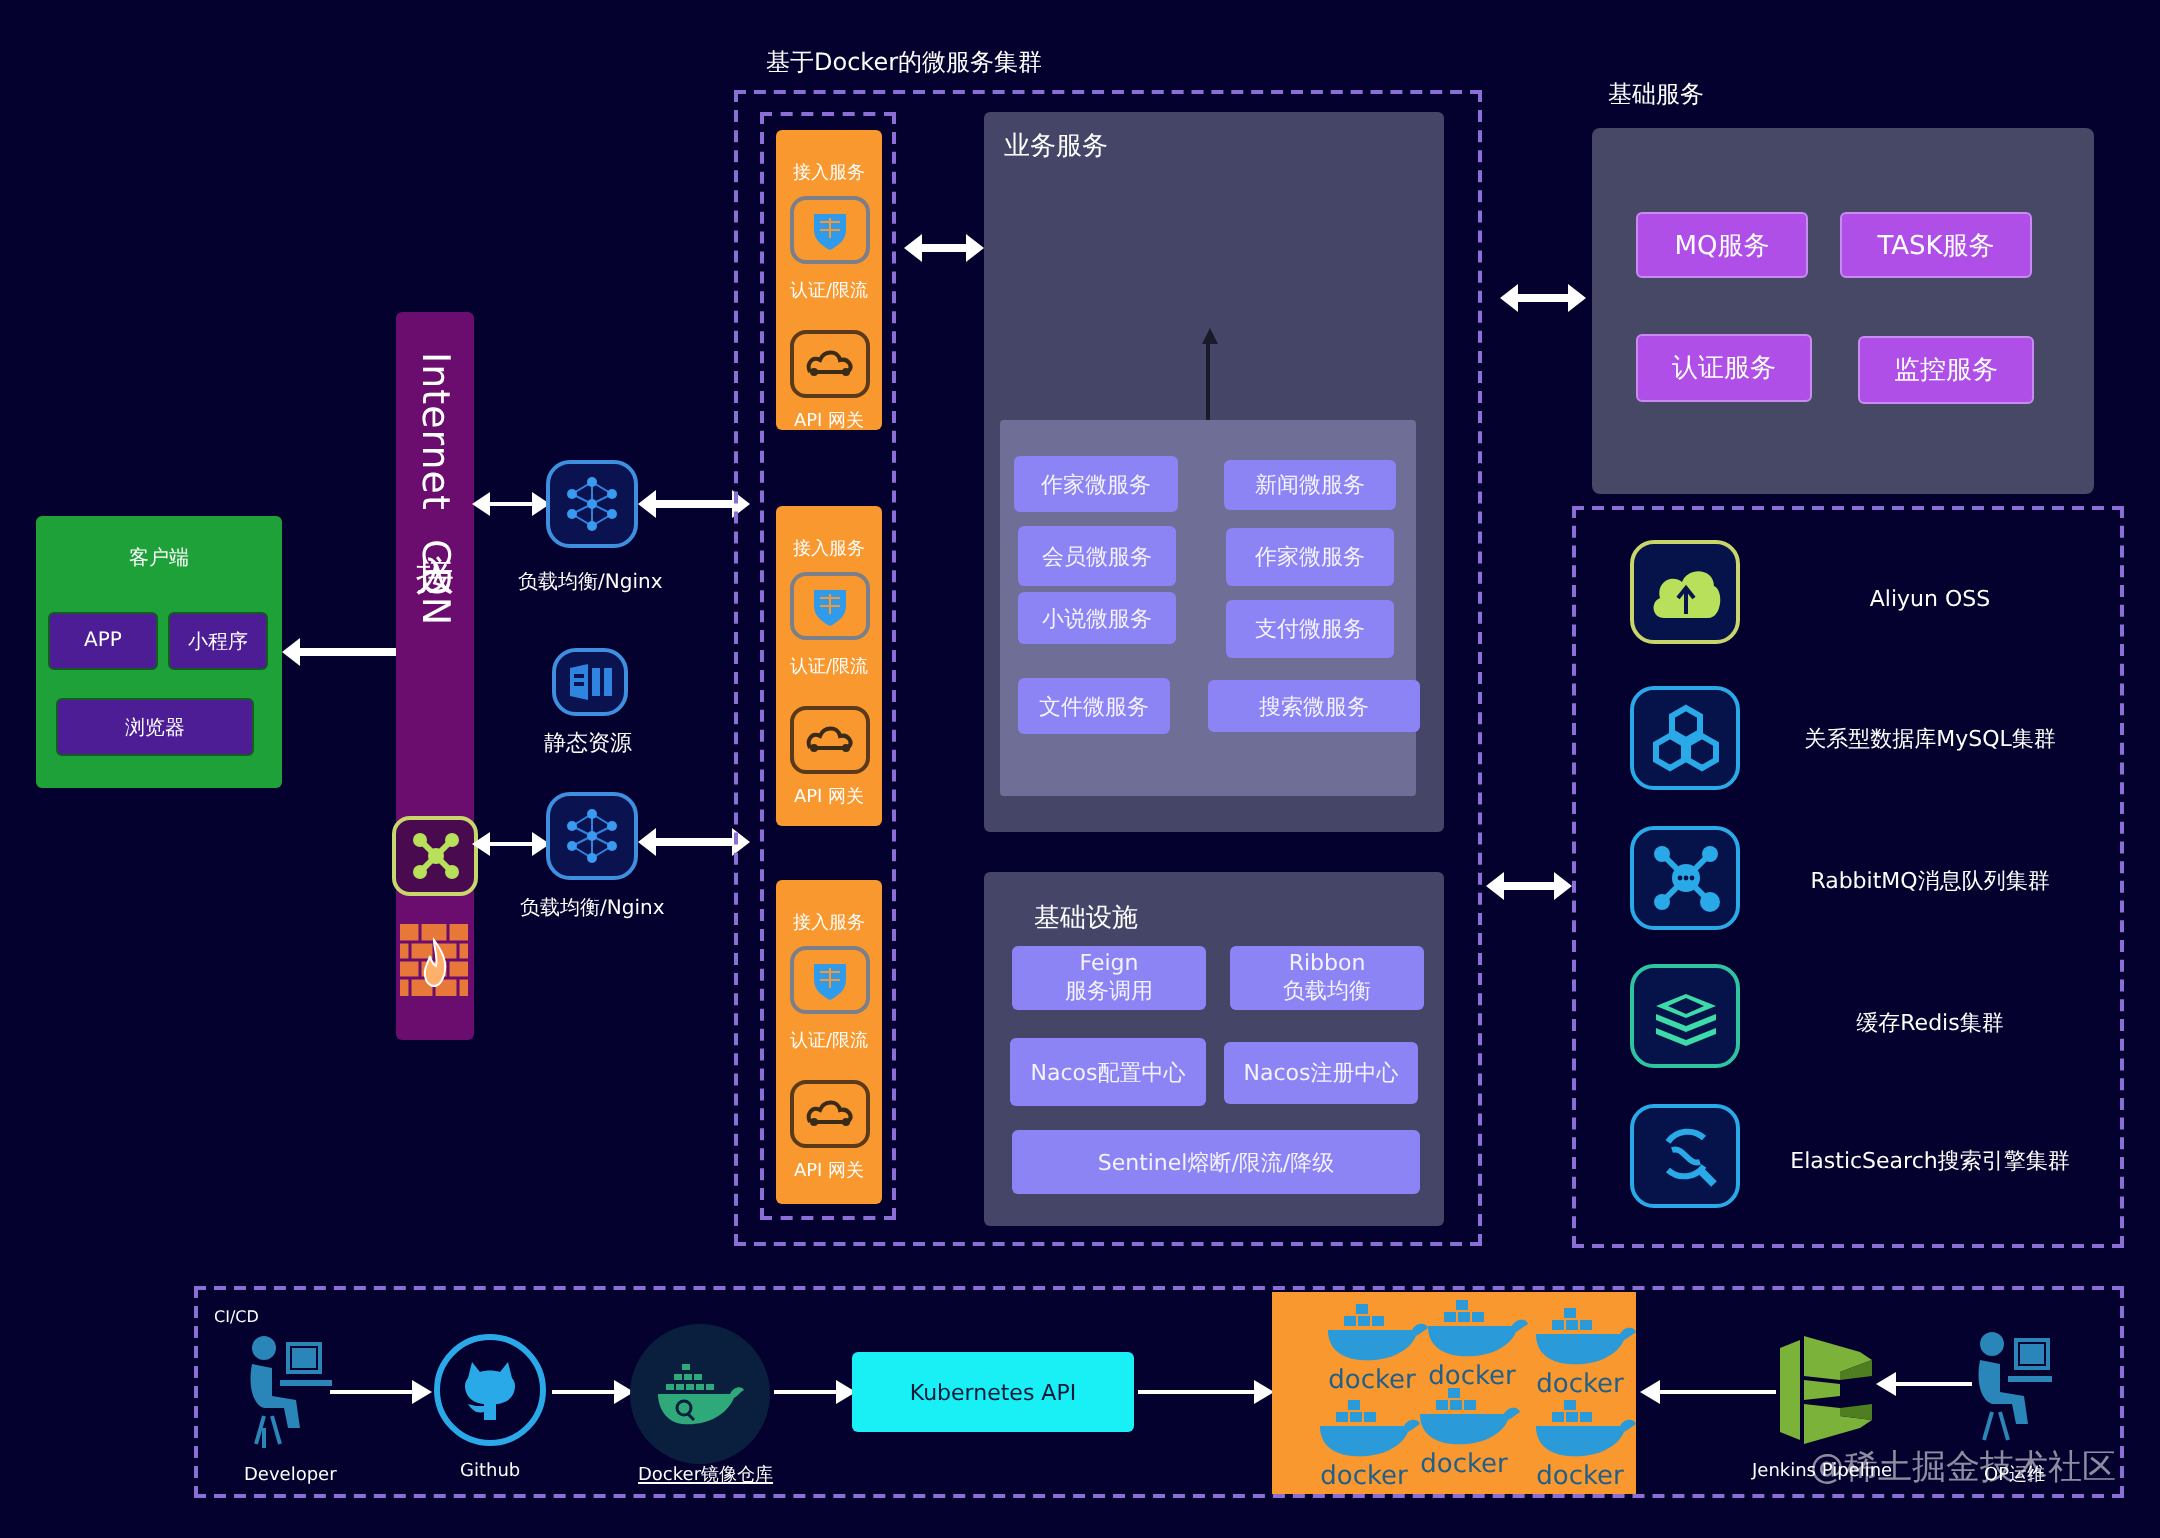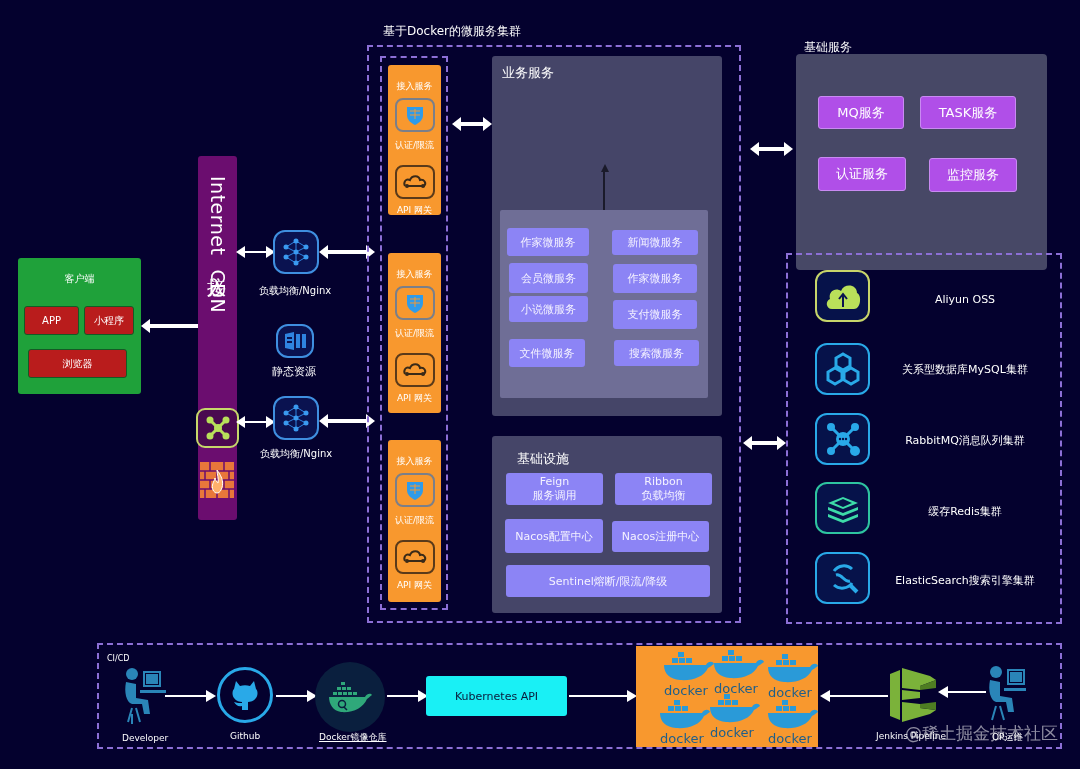--- a/index.html
+++ b/index.html
@@ -5,21 +5,21 @@
   * { box-sizing: border-box; margin: 0; padding: 0; }
   html, body { width: 1080px; height: 769px; background: #04012e; overflow: hidden; }
   body { position: relative; font-family: "DejaVu Sans", "Liberation Sans", sans-serif; color: #fff; }
   .abs { position: absolute; }
   .dashed { border: 2px dashed #8c6fd6; }
   .txt-c { display: flex; align-items: center; justify-content: center; text-align: center; }
 
   
   #client { left: 18px; top: 258px; width: 123px; height: 136px; background: #1fa13a; border-radius: 3px; }
   #client .title { position: absolute; left: 0; right: 0; top: 14px; font-size: 10px; text-align: center; }
-  .cbtn { position: absolute; background: #b91c1c; border: 1px solid #155a25; border-radius: 3px; font-size: 10px; }
+  .cbtn { position: absolute; background: #4c1d95; border: 1px solid #155a25; border-radius: 3px; font-size: 10px; }
 
   
   #cdn { left: 198px; top: 156px; width: 39px; height: 364px; background: #6b0d6f; border-radius: 3px; }
   #cdn .vtext { position: absolute; left: 0; top: 20px; width: 39px; height: 210px; writing-mode: vertical-rl; font-size: 19px; display:flex; align-items:center; justify-content:flex-start; letter-spacing: 0.5px; }
   #cdn-hub { left: 196px; top: 408px; width: 43px; height: 40px; border: 2px solid #c6d86a; border-radius: 9px; background: #4a0a50; }
   #firewall { left: 200px; top: 462px; width: 34px; height: 36px; }
 
   .icon-tile { border: 2px solid #3f8fe0; border-radius: 12px; background: #0a1250; }
   .lbl { font-size: 10px; white-space: nowrap; }
 
@@ -39,21 +39,21 @@
   .gw .ic { position: absolute; left: 7px; width: 40px; height: 34px; border-radius: 8px; border: 2px solid #7a7f8a; }
   .gw .ic2 { border-color: #5a3a1a; }
 
   
   #biz { left: 492px; top: 56px; width: 230px; height: 360px; background: #454568; border-radius: 3px; }
   .sectitle { font-size: 13px; }
   .svc { position: absolute; background: #8c84f5; border-radius: 3px; font-size: 11px; color: #f4f2ff; }
   #infra { left: 492px; top: 436px; width: 230px; height: 177px; background: #454568; border-radius: 3px; }
 
   
-  #base { left: 796px; top: 54px; width: 251px; height: 216px; background: #474866; border-radius: 4px; }
+  #base { left: 796px; top: 64px; width: 251px; height: 183px; background: #474866; border-radius: 4px; }
   .pbtn { position: absolute; background: #b04fe8; border: 1px solid #c98af2; border-radius: 3px; font-size: 13px; }
 
   
   .sto-ic { position: absolute; left: 815px; width: 55px; height: 52px; border: 2px solid #29a9e8; border-radius: 12px; background: #06124a; }
   .sto-lbl { position: absolute; left: 880px; width: 170px; font-size: 11px; text-align: center; }
 
   
   .ci-lbl { position: absolute; font-size: 9px; text-align: center; white-space: nowrap; }
   .dk { position: absolute; width: 60px; height: 46px; }
   .dk .wm { position: absolute; bottom: 0; left: 0; right: 0; text-align: center; font-size: 13px; color: #1f5f8a; font-family: "DejaVu Sans", sans-serif; }
@@ -248,21 +248,21 @@
   <div class="abs" style="left:111px;top:112px;width:2px;height:42px;background:#1a1a2a;"></div>
   <div class="abs" style="left:109px;top:108px;width:0;height:0;border-left:4px solid transparent;border-right:4px solid transparent;border-bottom:8px solid #1a1a2a;"></div>
   <div class="abs" style="left:8px;top:154px;width:208px;height:188px;background:#6f6e96;border-radius:2px;"></div>
   <div class="svc txt-c" style="left:15px;top:172px;width:82px;height:28px;">作家微服务</div>
   <div class="svc txt-c" style="left:120px;top:174px;width:86px;height:25px;">新闻微服务</div>
   <div class="svc txt-c" style="left:17px;top:207px;width:79px;height:30px;">会员微服务</div>
   <div class="svc txt-c" style="left:121px;top:208px;width:84px;height:29px;">作家微服务</div>
   <div class="svc txt-c" style="left:17px;top:240px;width:79px;height:26px;">小说微服务</div>
   <div class="svc txt-c" style="left:121px;top:244px;width:84px;height:29px;">支付微服务</div>
   <div class="svc txt-c" style="left:17px;top:283px;width:76px;height:28px;">文件微服务</div>
-  <div class="svc txt-c" style="left:122px;top:284px;width:85px;height:26px;">搜索微服务</div>
+  <div class="svc txt-c" style="left:112px;top:284px;width:106px;height:26px;">搜索微服务</div>
 </div>
 
 <div id="infra" class="abs">
   <div class="abs sectitle" style="left:25px;top:14px;">基础设施</div>
   <div class="svc" style="left:14px;top:37px;width:97px;height:32px;line-height:14px;text-align:center;padding-top:2px;">
     <div>Feign</div>
     <div>服务调用</div>
   </div>
   <div class="svc" style="left:123px;top:37px;width:97px;height:32px;line-height:14px;text-align:center;padding-top:2px;">
     <div>Ribbon</div>

